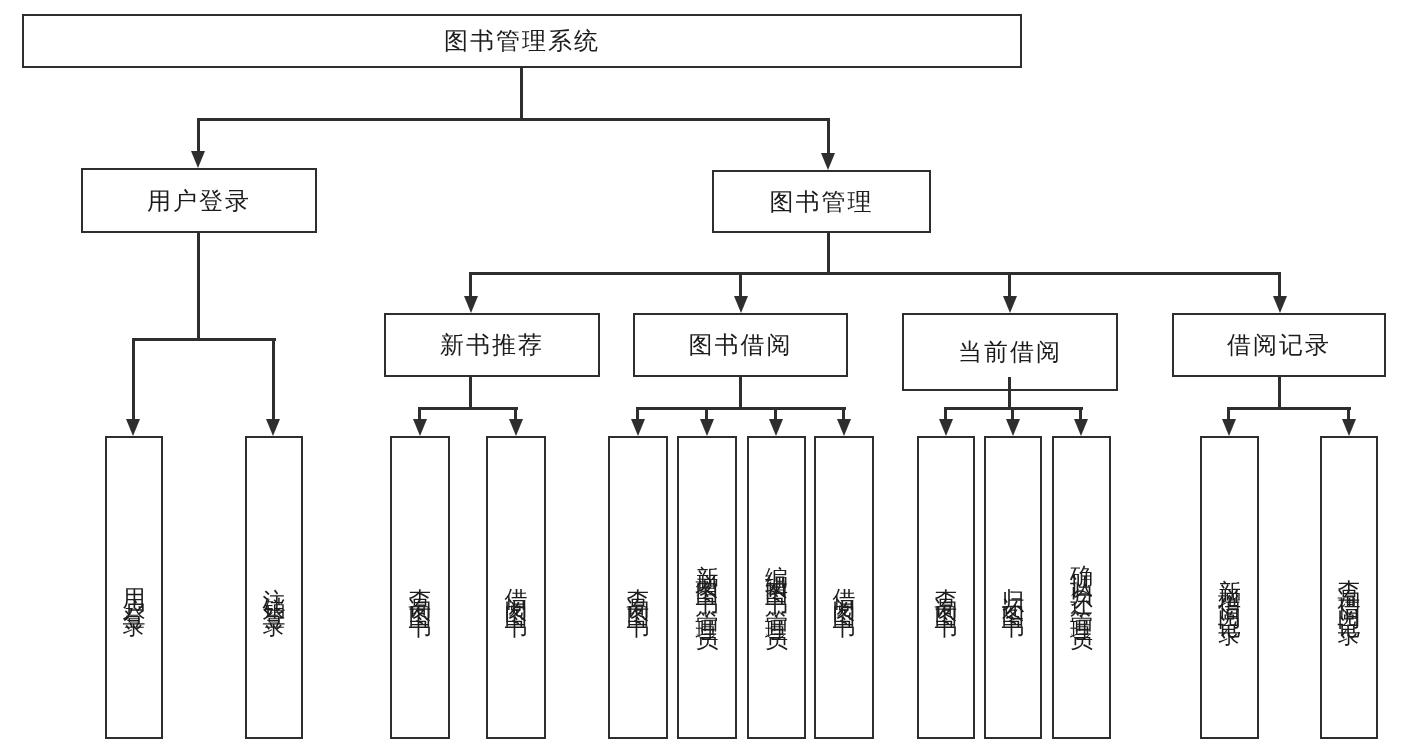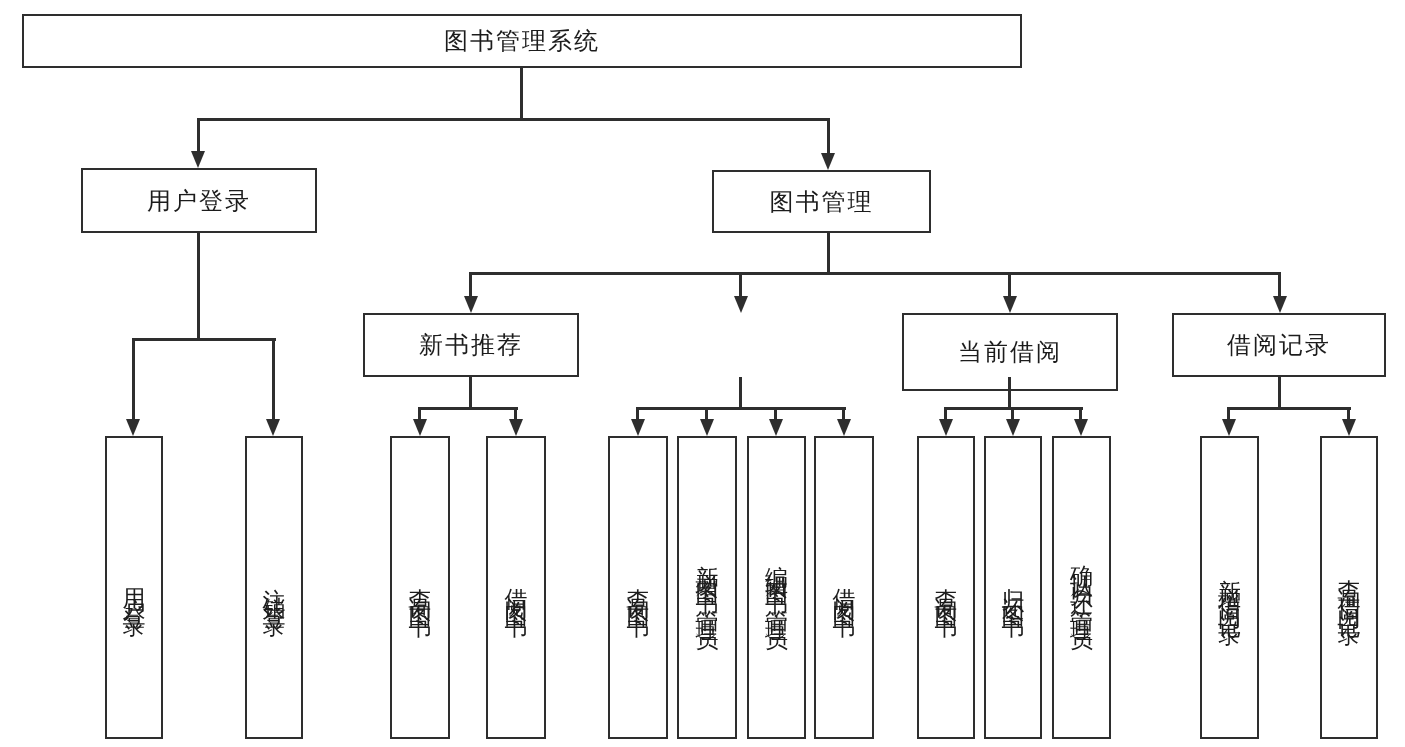--- a/index.html
+++ b/index.html
@@ -57,21 +57,21 @@
     font-size:19px;
     color:rgba(165,165,165,0.85);
     letter-spacing:1px;
     z-index:10;
     white-space:nowrap;
   }
   
   #n-root{left:22px;top:14px;width:1000px;height:54px;}
   #n-user-login{left:81px;top:168px;width:236px;height:65px;}
   #n-book-mgmt{left:712px;top:170px;width:219px;height:63px;}
-  #n-new-book{left:363px;top:313px;width:216px;height:64px;}
+  #n-new-book{left:384px;top:313px;width:216px;height:64px;}
   #n-book-borrow{left:633px;top:313px;width:215px;height:64px;}
   #n-current-borrow{left:902px;top:313px;width:216px;height:78px;}
   #n-borrow-records{left:1172px;top:313px;width:214px;height:64px;}
   .leaf{top:436px;height:303px;}
   #n-a1{left:105px;width:58px;}
   #n-a2{left:245px;width:58px;}
   #n-b1{left:390px;width:60px;}
   #n-b2{left:486px;width:60px;}
   #n-c1{left:608px;width:60px;}
   #n-c2{left:677px;width:60px;}
@@ -120,20 +120,23 @@
   <div class="vline" style="left:739px;top:272px;height:26px;"></div>
   <div class="arrow" style="left:734px;top:296px;"></div>
   <div class="vline" style="left:1008px;top:272px;height:26px;"></div>
   <div class="arrow" style="left:1003px;top:296px;"></div>
   <div class="vline" style="left:1278px;top:272px;height:26px;"></div>
   <div class="arrow" style="left:1273px;top:296px;"></div>
 
   <div class="box" id="n-new-book">
     <span>新书推荐</span>
   </div>
+  <div class="box" id="n-book-borrow">
+    <span>图书借阅</span>
+  </div>
   <div class="box" id="n-current-borrow">
     <span>当前借阅</span>
   </div>
   <div class="box" id="n-borrow-records">
     <span>借阅记录</span>
   </div>
 
   <div class="vline" style="left:469px;top:377px;height:30px;"></div>
   <div class="hline" style="left:418px;top:407px;width:100px;"></div>
   <div class="vline" style="left:418px;top:407px;height:13px;"></div>

